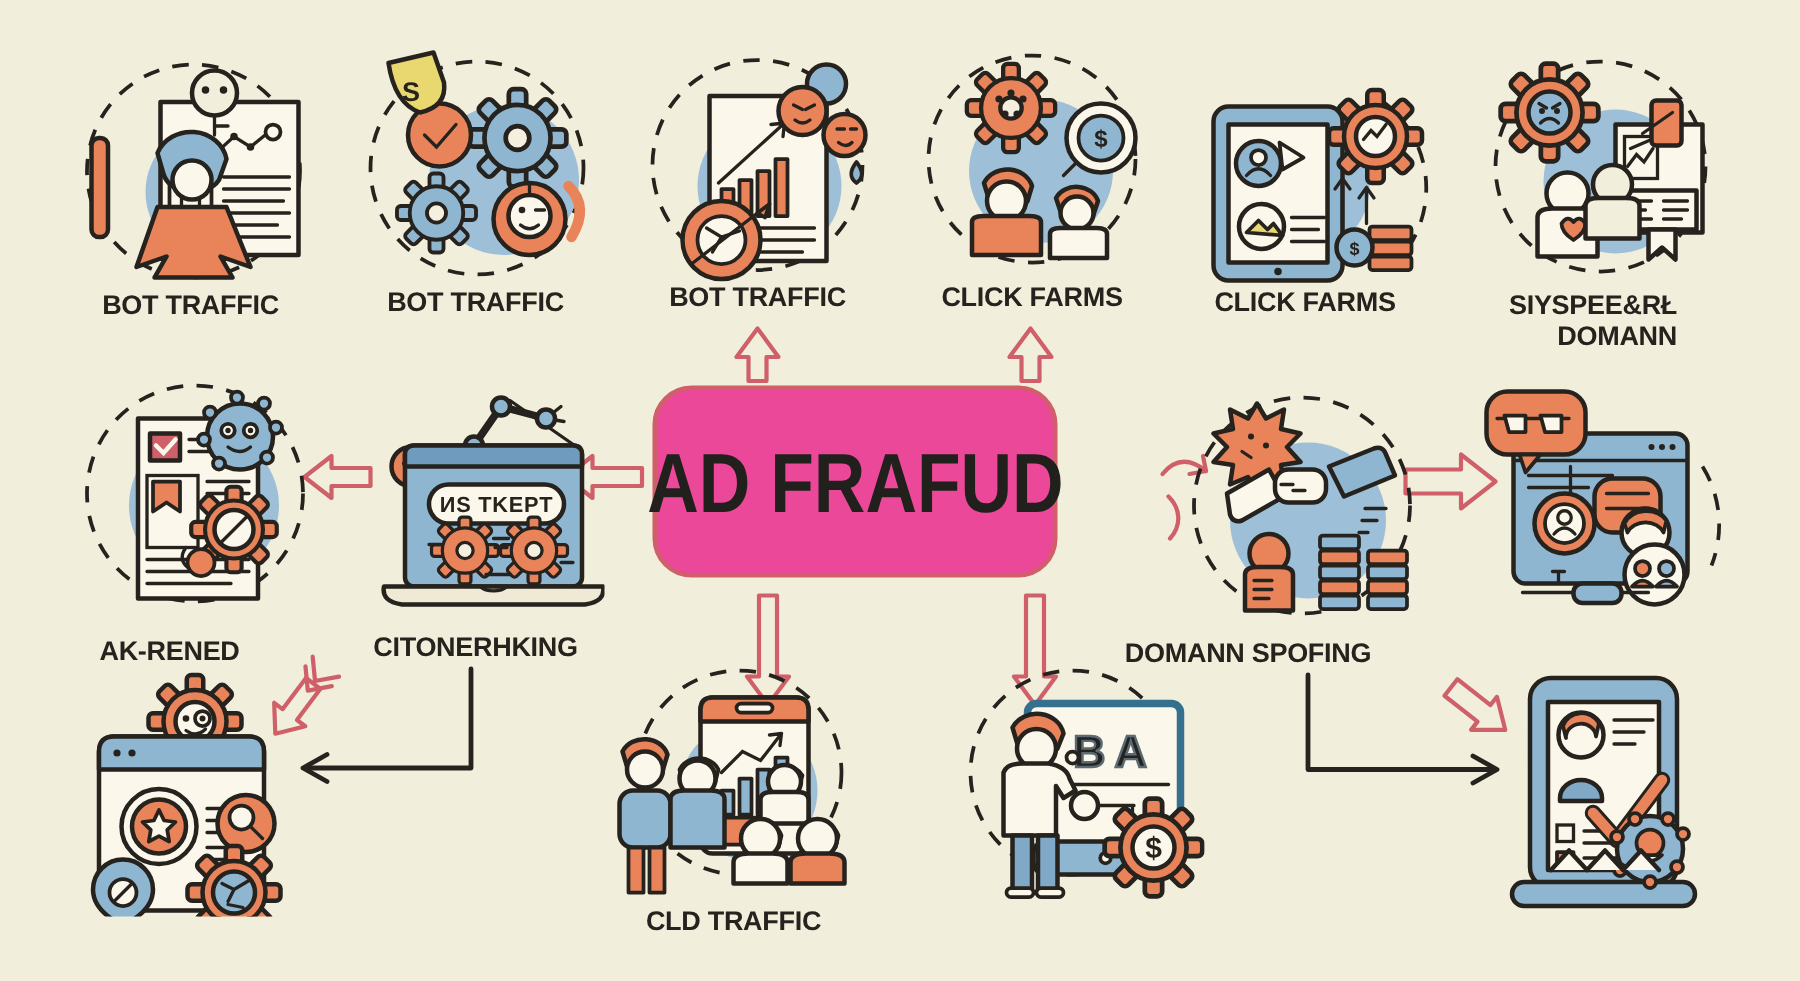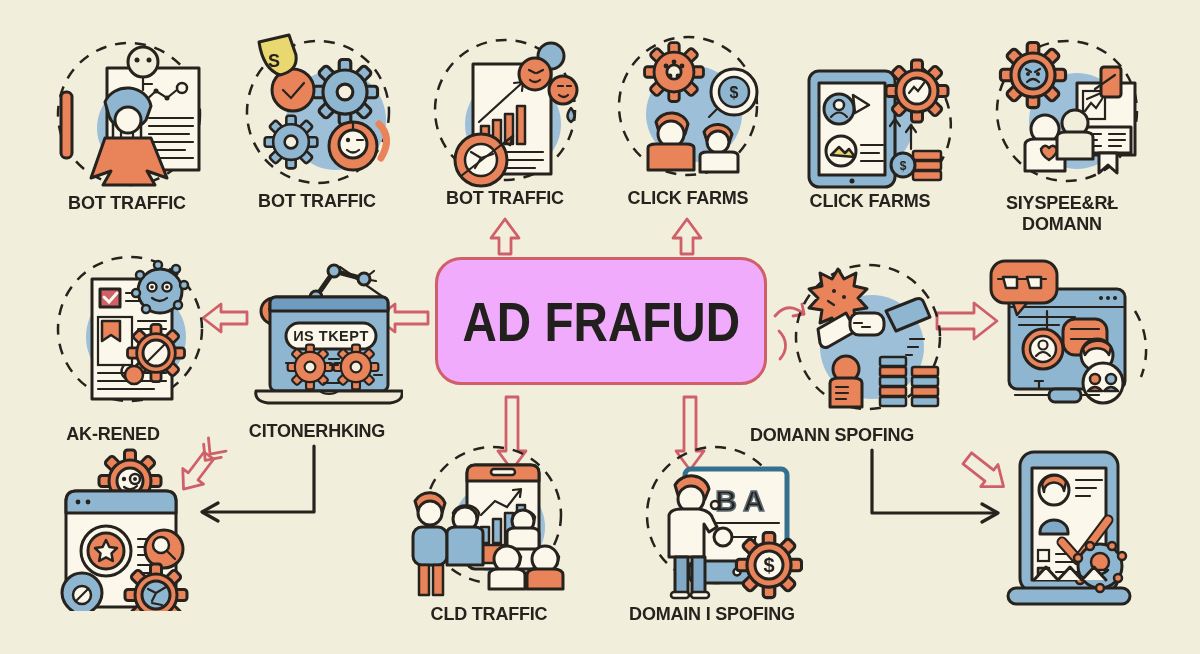--- a/index.html
+++ b/index.html
@@ -1,22 +1,22 @@
 <!DOCTYPE html>
 <html><head>
 <meta charset="utf-8">
 <style>
   html,body{margin:0;padding:0}
   .canvas{position:relative;width:1200px;height:654px;background:#f2eedc;overflow:hidden;
           font-family:"Liberation Sans",sans-serif}
   .icon{position:absolute}
   .lbl{position:absolute;transform:translateX(-50%);font:bold 18px/21px "Liberation Sans",sans-serif;
-       color:#26221d;white-space:nowrap;letter-spacing:-0.2px;text-align:center}
-  .fraud-box{position:absolute;left:435px;top:257px;width:332px;height:128px;box-sizing:border-box;
-       border:3.5px solid #cf5f68;border-radius:26px;background:#f0abfc;
+       color:#26221d;white-space:nowrap;letter-spacing:-0.2px;text-align:right}
+  .fraud-box{position:absolute;left:435px;top:257px;width:270px;height:128px;box-sizing:border-box;
+       border:3.5px solid #cf5f68;border-radius:26px;background:#ec4899;
        display:flex;align-items:center;justify-content:center;z-index:3}
   .fraud-title{font:bold 56px "Liberation Sans",sans-serif;color:#21201c;
        transform:scaleX(.85);letter-spacing:0px;white-space:nowrap}
   .overlay{position:absolute;left:0;top:0;z-index:1}
   .icon{z-index:2}
   
   .ol{stroke:#26221d;stroke-width:3;stroke-linecap:round;stroke-linejoin:round}
   .ol2{stroke:#26221d;stroke-width:2.5;stroke-linecap:round;stroke-linejoin:round}
   .ln{stroke:#26221d;stroke-width:2.2;stroke-linecap:round;fill:none}
   .dash{fill:none;stroke:#26221d;stroke-width:2.5;stroke-dasharray:11 9}
@@ -465,15 +465,14 @@
   <div class="lbl" style="left:688px;top:188px">CLICK FARMS</div>
   <div class="lbl" style="left:870px;top:191px">CLICK FARMS</div>
   <div class="lbl" style="left:1062px;top:193px">
     <span>SIYSPEE&amp;RŁ</span><br>
     <span>DOMANN</span>
   </div>
   <div class="lbl" style="left:113px;top:424px">AK-RENED</div>
   <div class="lbl" style="left:317px;top:421px">CITONERHKING</div>
   <div class="lbl" style="left:832px;top:425px">DOMANN SPOFING</div>
   <div class="lbl" style="left:489px;top:604px">CLD TRAFFIC</div>
-  <div class="lbl" style="left:712px;top:604px">DOMAIN I SPOFING</div>
 
 </div>
 
 </body></html>

